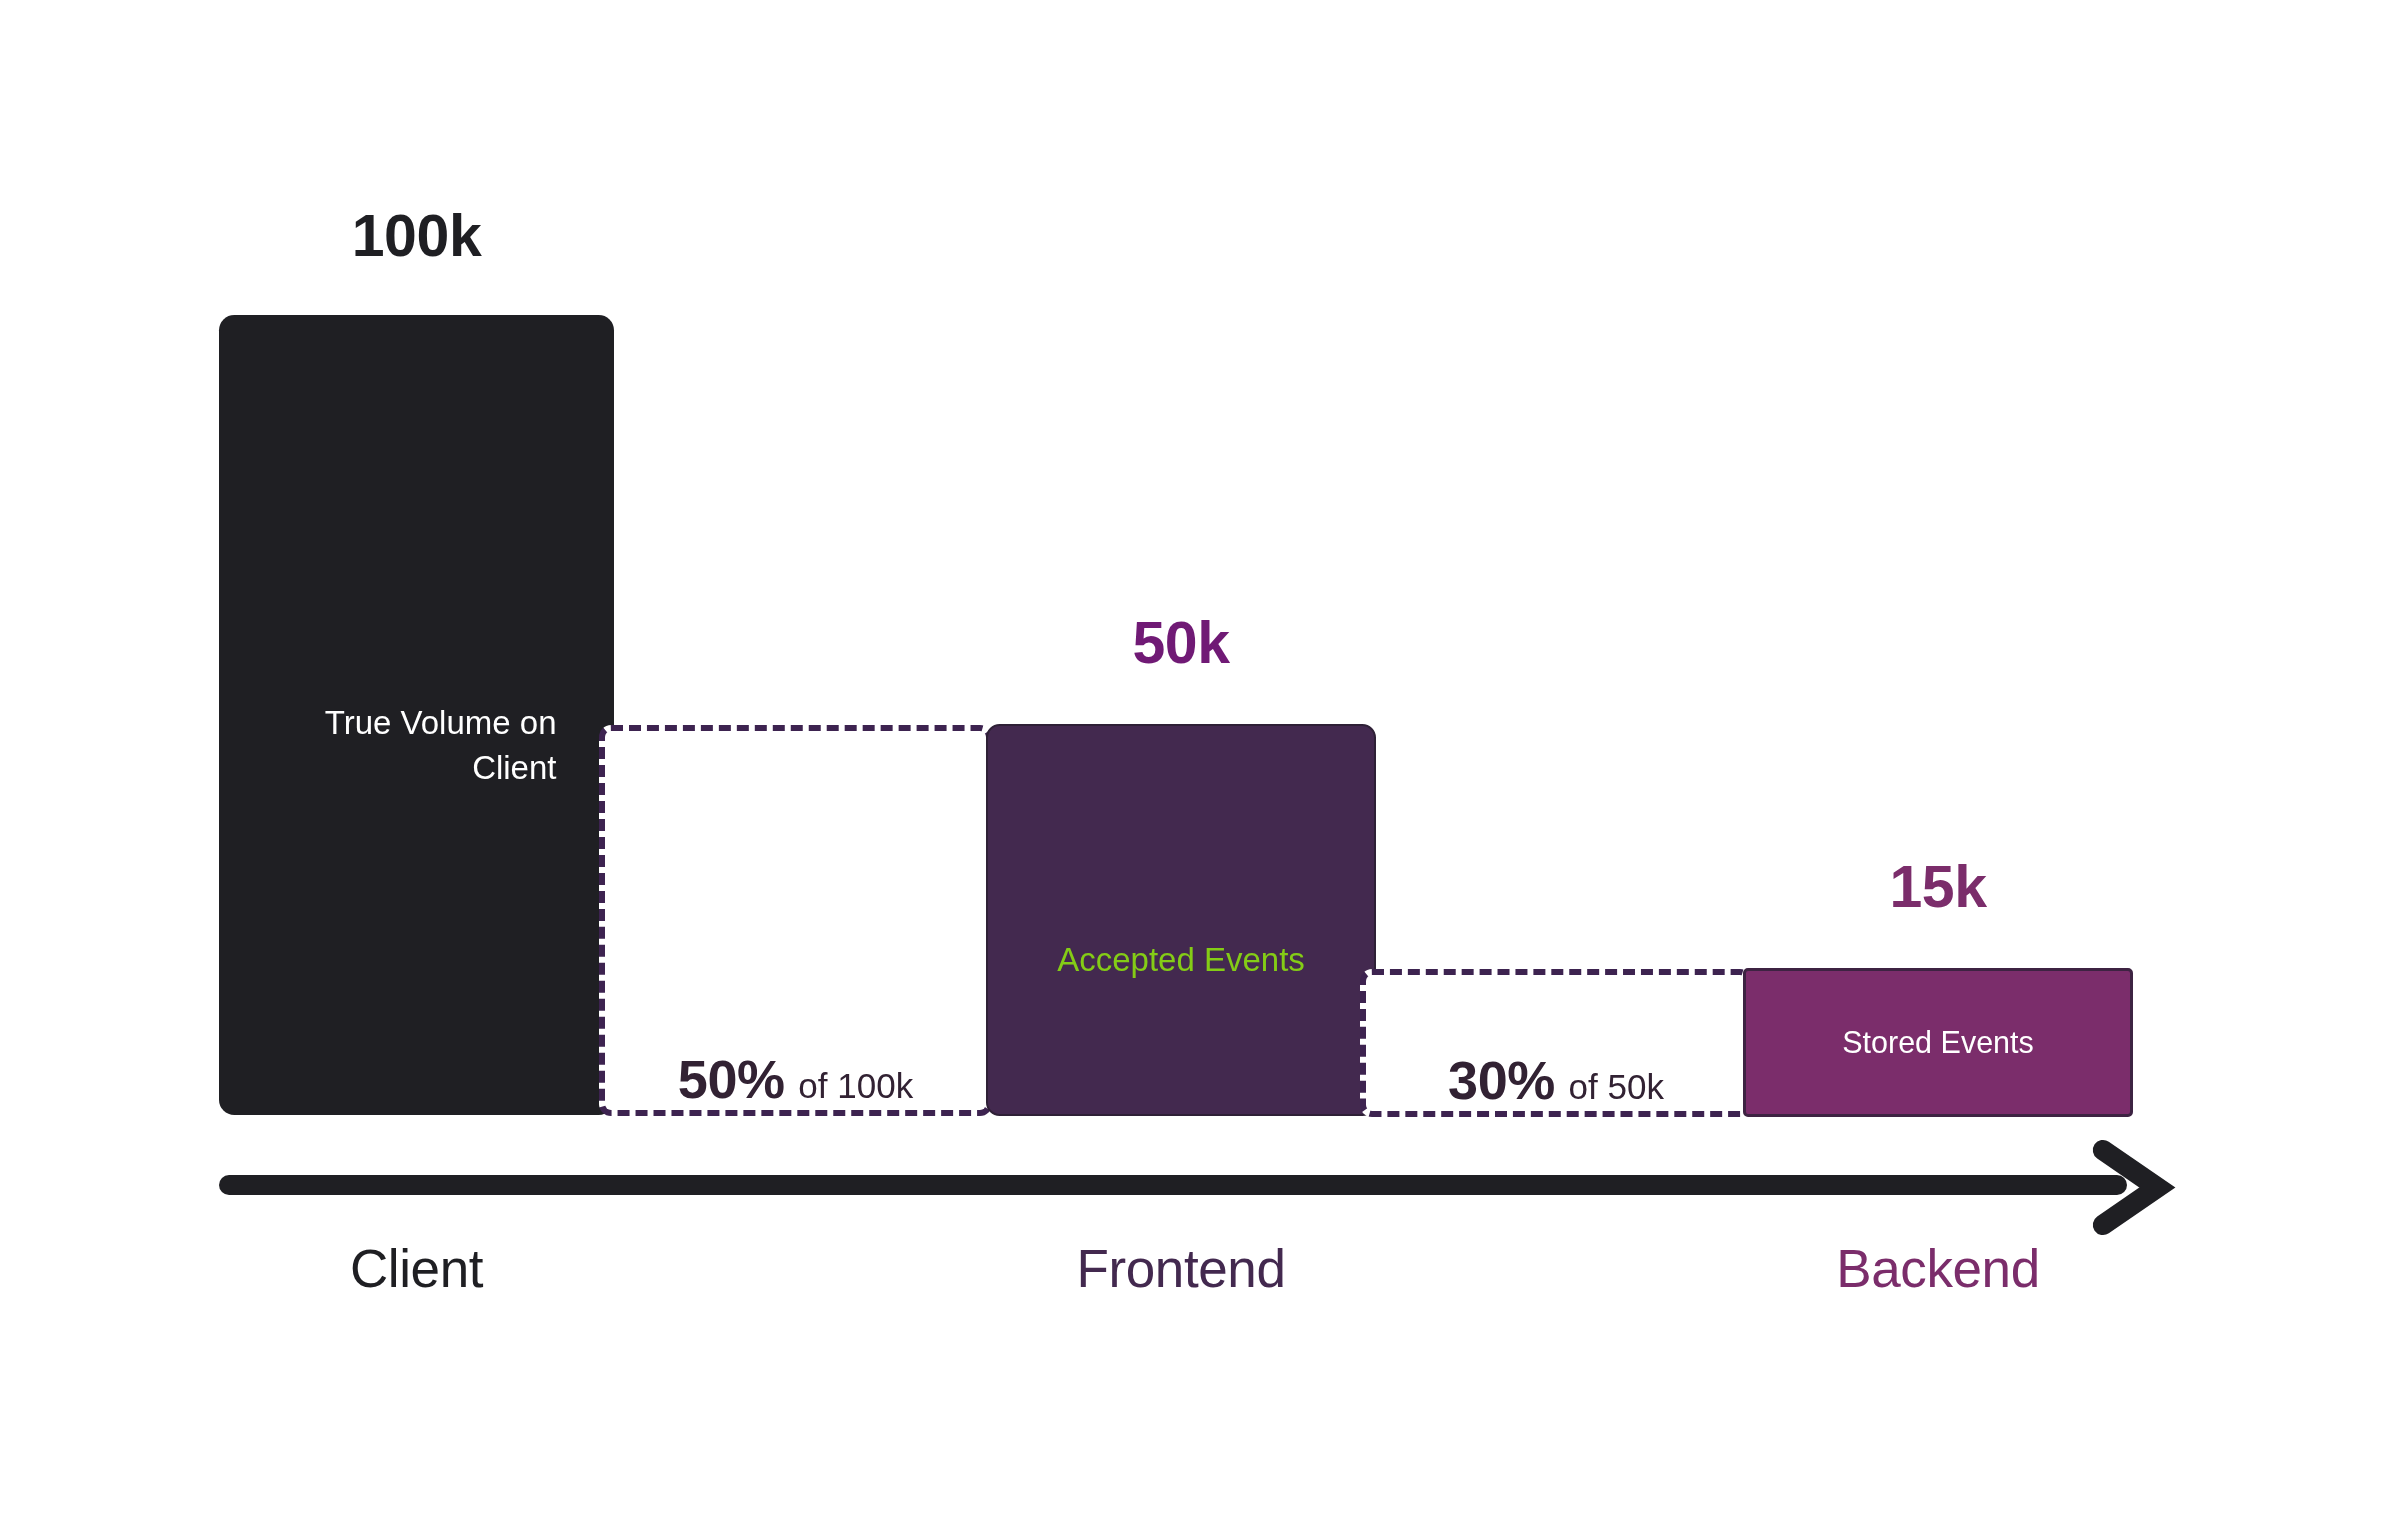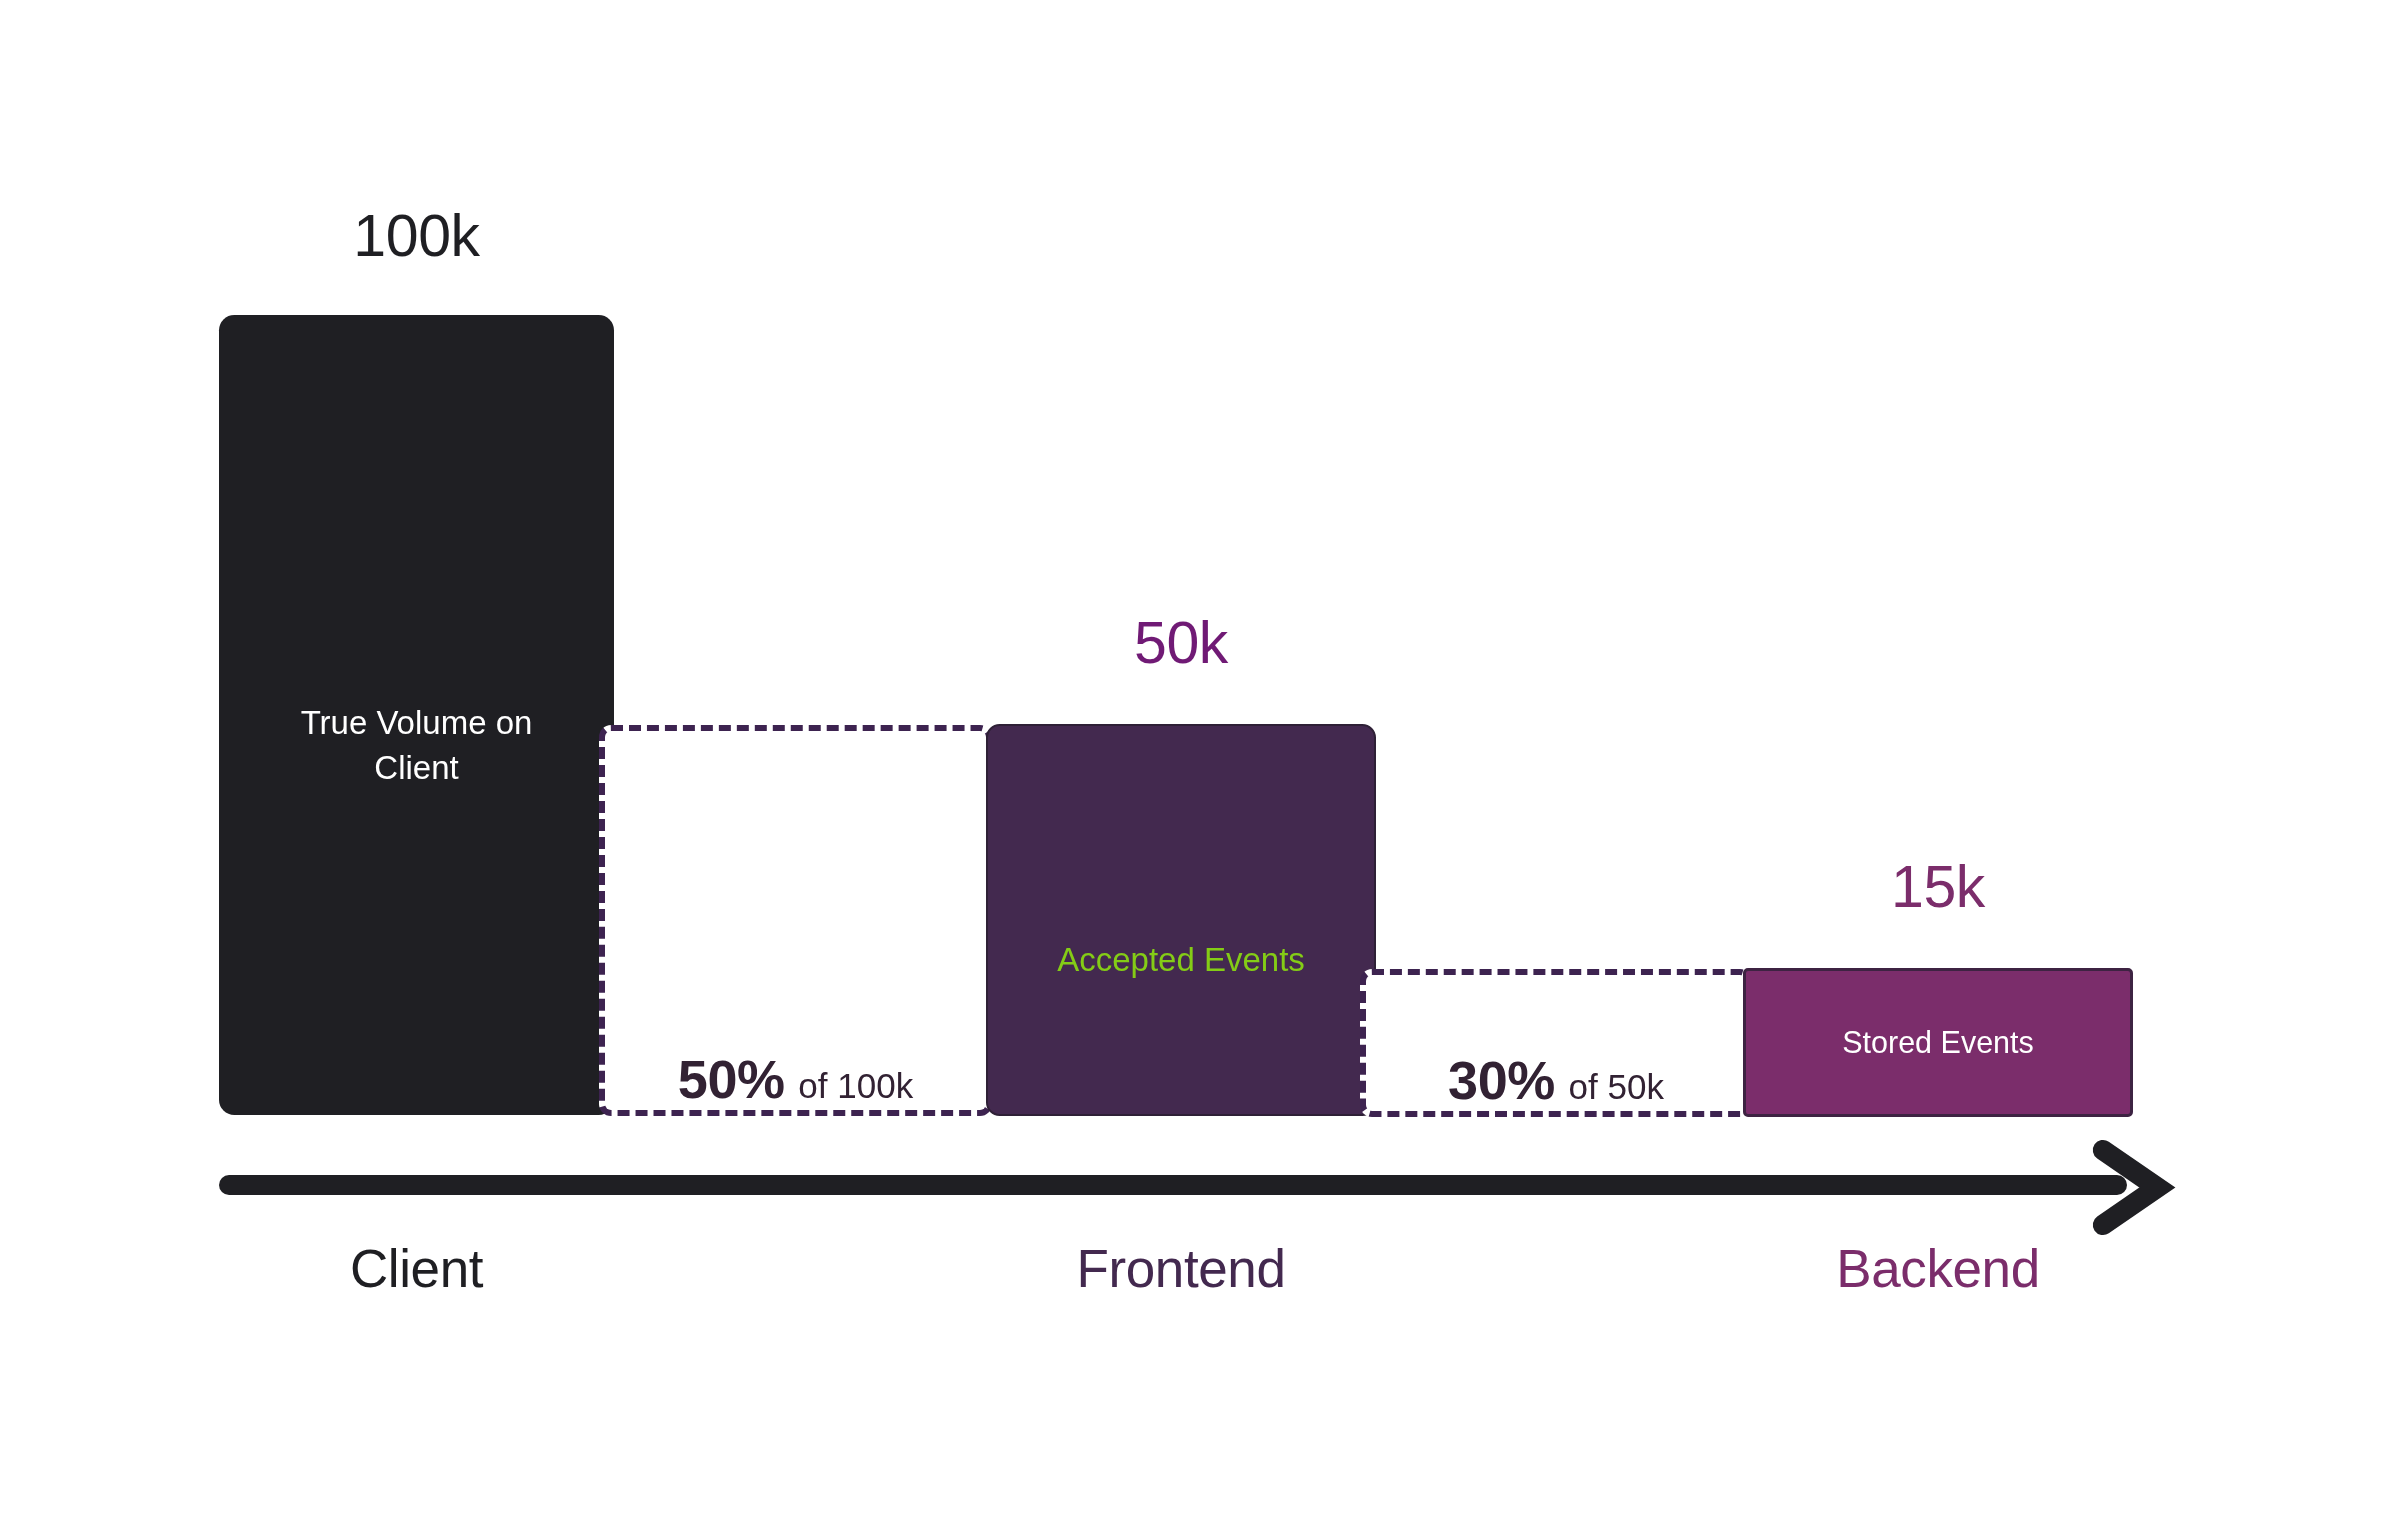--- a/index.html
+++ b/index.html
@@ -36,20 +36,21 @@
     background: #1F1F23;
     border-radius: 15.3px;
   }
   .bar-client .bar-label {
     color: #ffffff;
     font-size: 33px;
     line-height: 1.35;
     font-weight: 400;
     margin-top: 61px;
     width: 280px;
+    text-align: right;
   }
   .bar-frontend {
     left: 986px; top: 724px;
     width: 390px; height: 392px;
     background: #43294F;
     border: 2.5px solid #2E2036;
     border-radius: 13.6px;
   }
   .bar-frontend .bar-label {
     color: #84cc16;
@@ -106,21 +107,21 @@
   .pct-small {
     color: #322233;
     font-size: 35px;
     font-weight: 400;
     margin-left: 13.6px;
   }
 
   
   .value-cap {
     font-size: 59px;
-    font-weight: 400;
+    font-weight: 700;
     text-align: center;
     letter-spacing: -0.4px;
   }
   .value-100k { left: 219px; top: 202px; width: 395px; color: #1F1F23; }
   .value-50k  { left: 986px; top: 609px; width: 390px; color: #701a75; }
   .value-15k  { left: 1743px; top: 853px; width: 390px; color: #7B2D6B; }
 
   
   .axis-line {
     left: 219px; top: 1175px;

